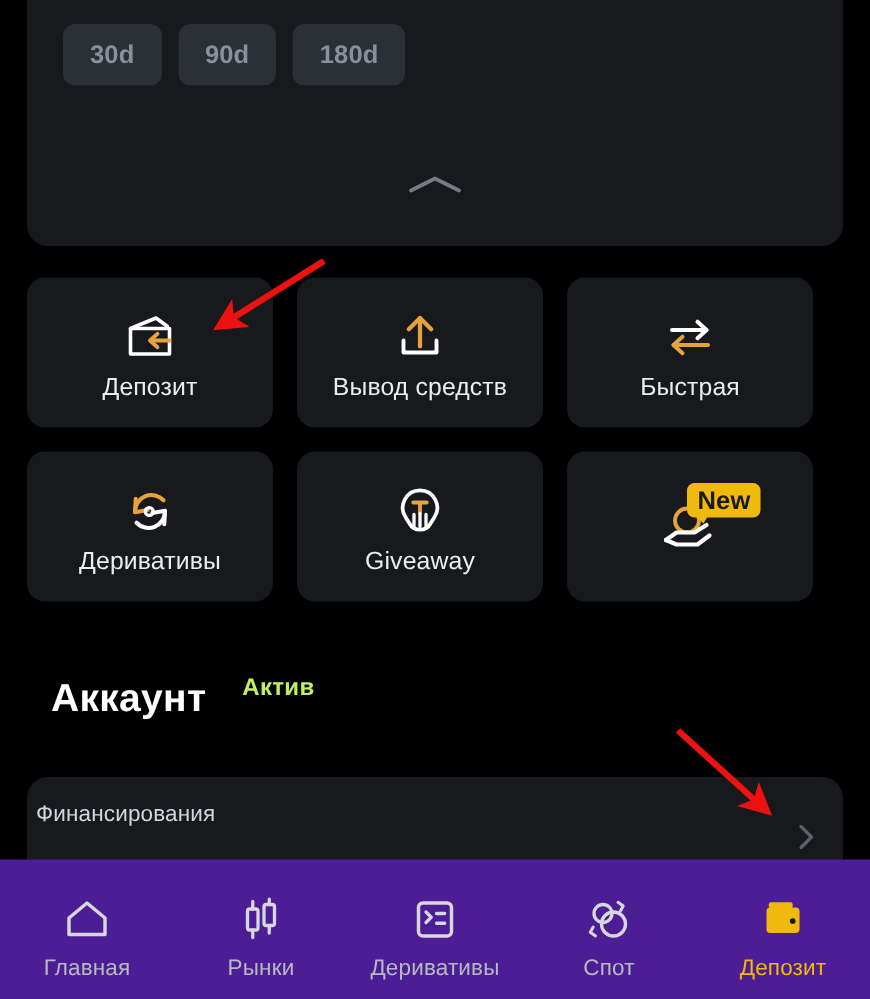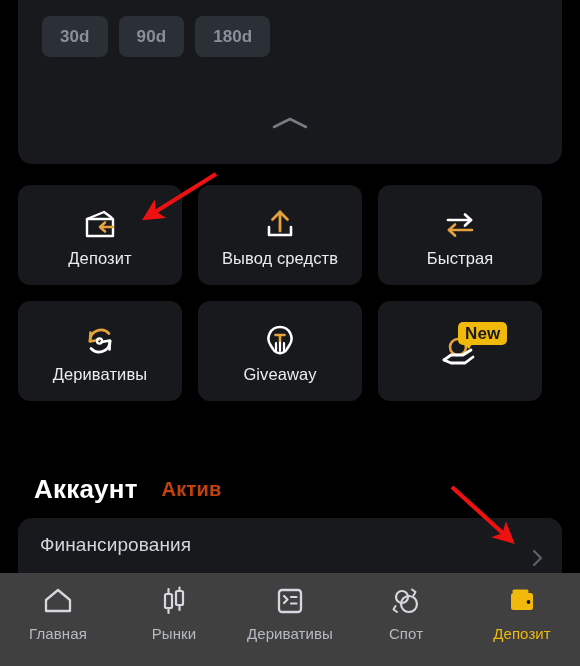--- a/index.html
+++ b/index.html
@@ -137,73 +137,72 @@
     border-right: 3px solid transparent;
     border-top: 5px solid #f0b90b;
   }
 
   
   .tabs-row {
     position: absolute;
     left: 34px;
     top: 450px;
     display: flex;
-    align-items: center;
+    align-items: flex-start;
     gap: 24px;
-    margin-top: 24px;
   }
   .tab-main {
     font-size: 26px;
     font-weight: 700;
     color: #ffffff;
     letter-spacing: 0.2px;
   }
   .tab-secondary {
-    font-size: 20px;
+    font-size: 16px;
     font-weight: 700;
-    color: #c2410c;
+    color: #bef264;
     letter-spacing: 0.2px;
   }
 
   
   .list-card {
     position: absolute;
     left: 18px;
     top: 518px;
     width: 544px;
     height: 62px;
     background: #18191c;
     border-radius: 14px 14px 0 0;
     box-sizing: border-box;
   }
   .list-row-label {
     position: absolute;
-    left: 22px;
+    left: 6px;
     top: 16px;
-    font-size: 19px;
+    font-size: 15px;
     color: #d3d6dc;
     letter-spacing: 0.1px;
   }
   .list-row-chevron {
     position: absolute;
     right: 18px;
     top: 28px;
   }
   .list-row-chevron svg { display: block; }
 
   
   .bottom-nav {
     position: absolute;
     left: 0;
     bottom: 0;
     width: 580px;
     height: 93px;
-    background: #404040;
-    display: flex;
-    align-items: flex-start;
+    background: #4c1d95;
+    display: flex;
+    align-items: center;
     padding-top: 12px;
     box-sizing: border-box;
   }
   .nav-item {
     flex: 1;
     display: flex;
     flex-direction: column;
     align-items: center;
     gap: 8px;
   }

